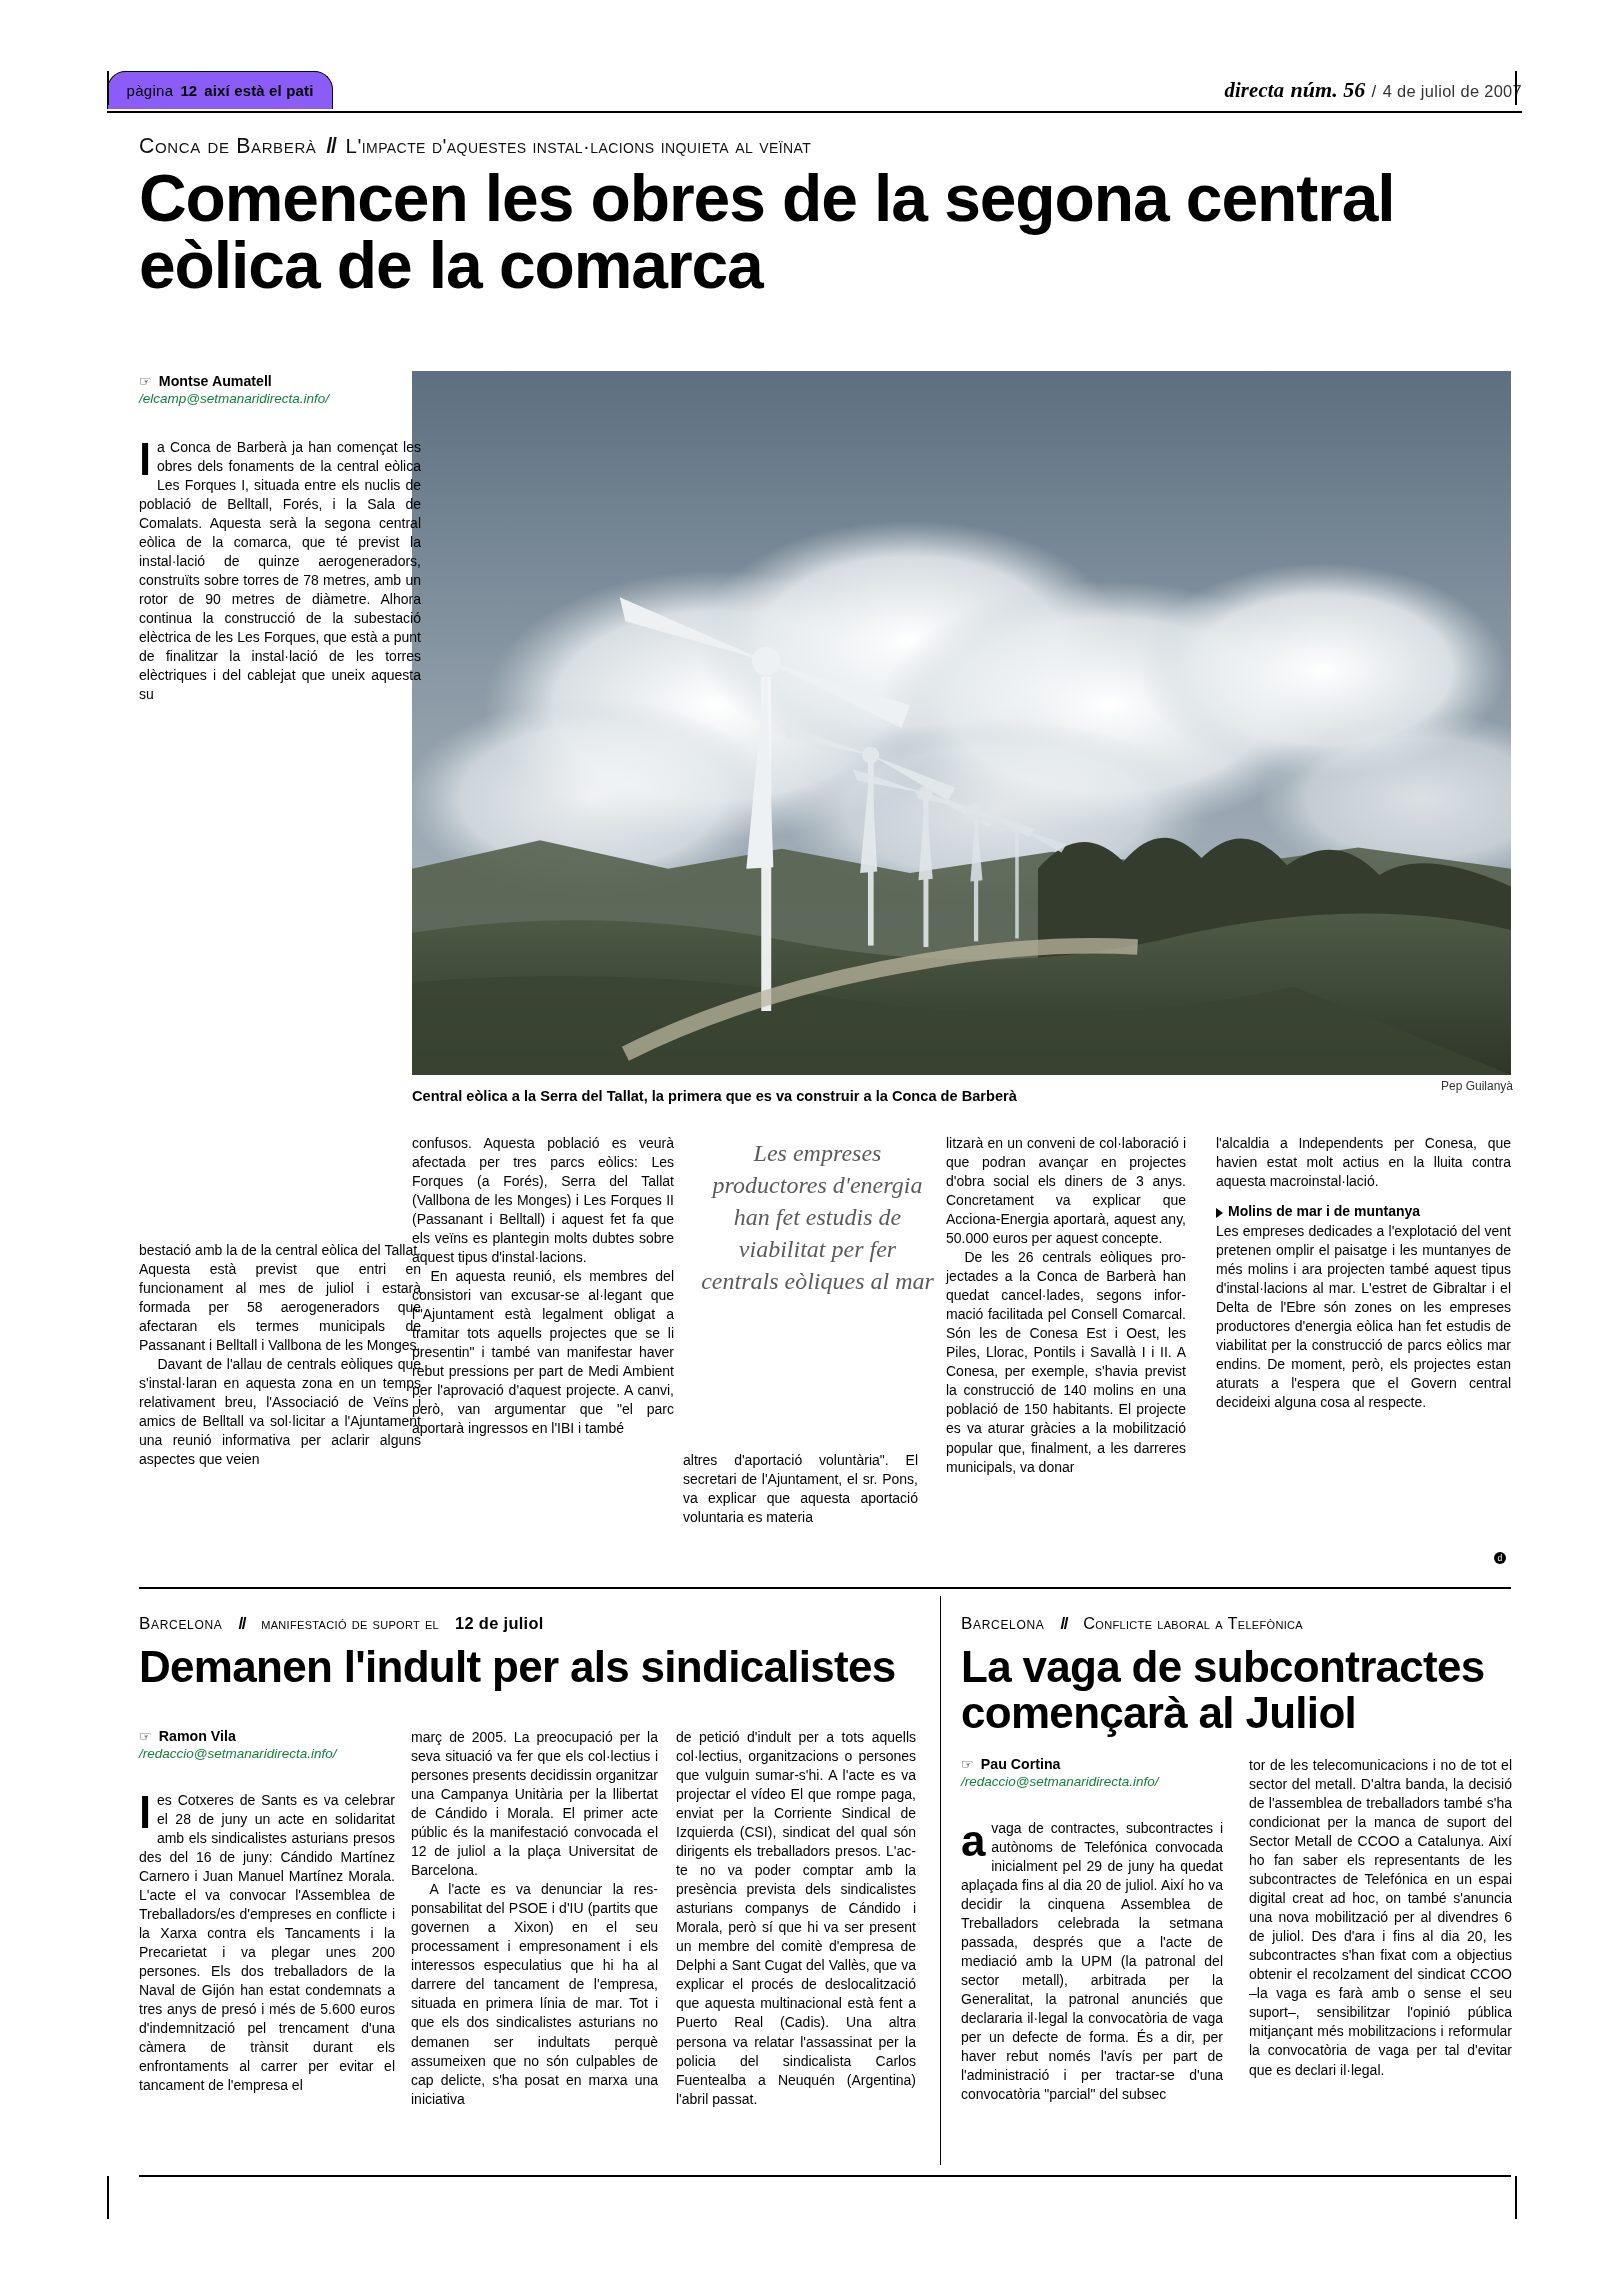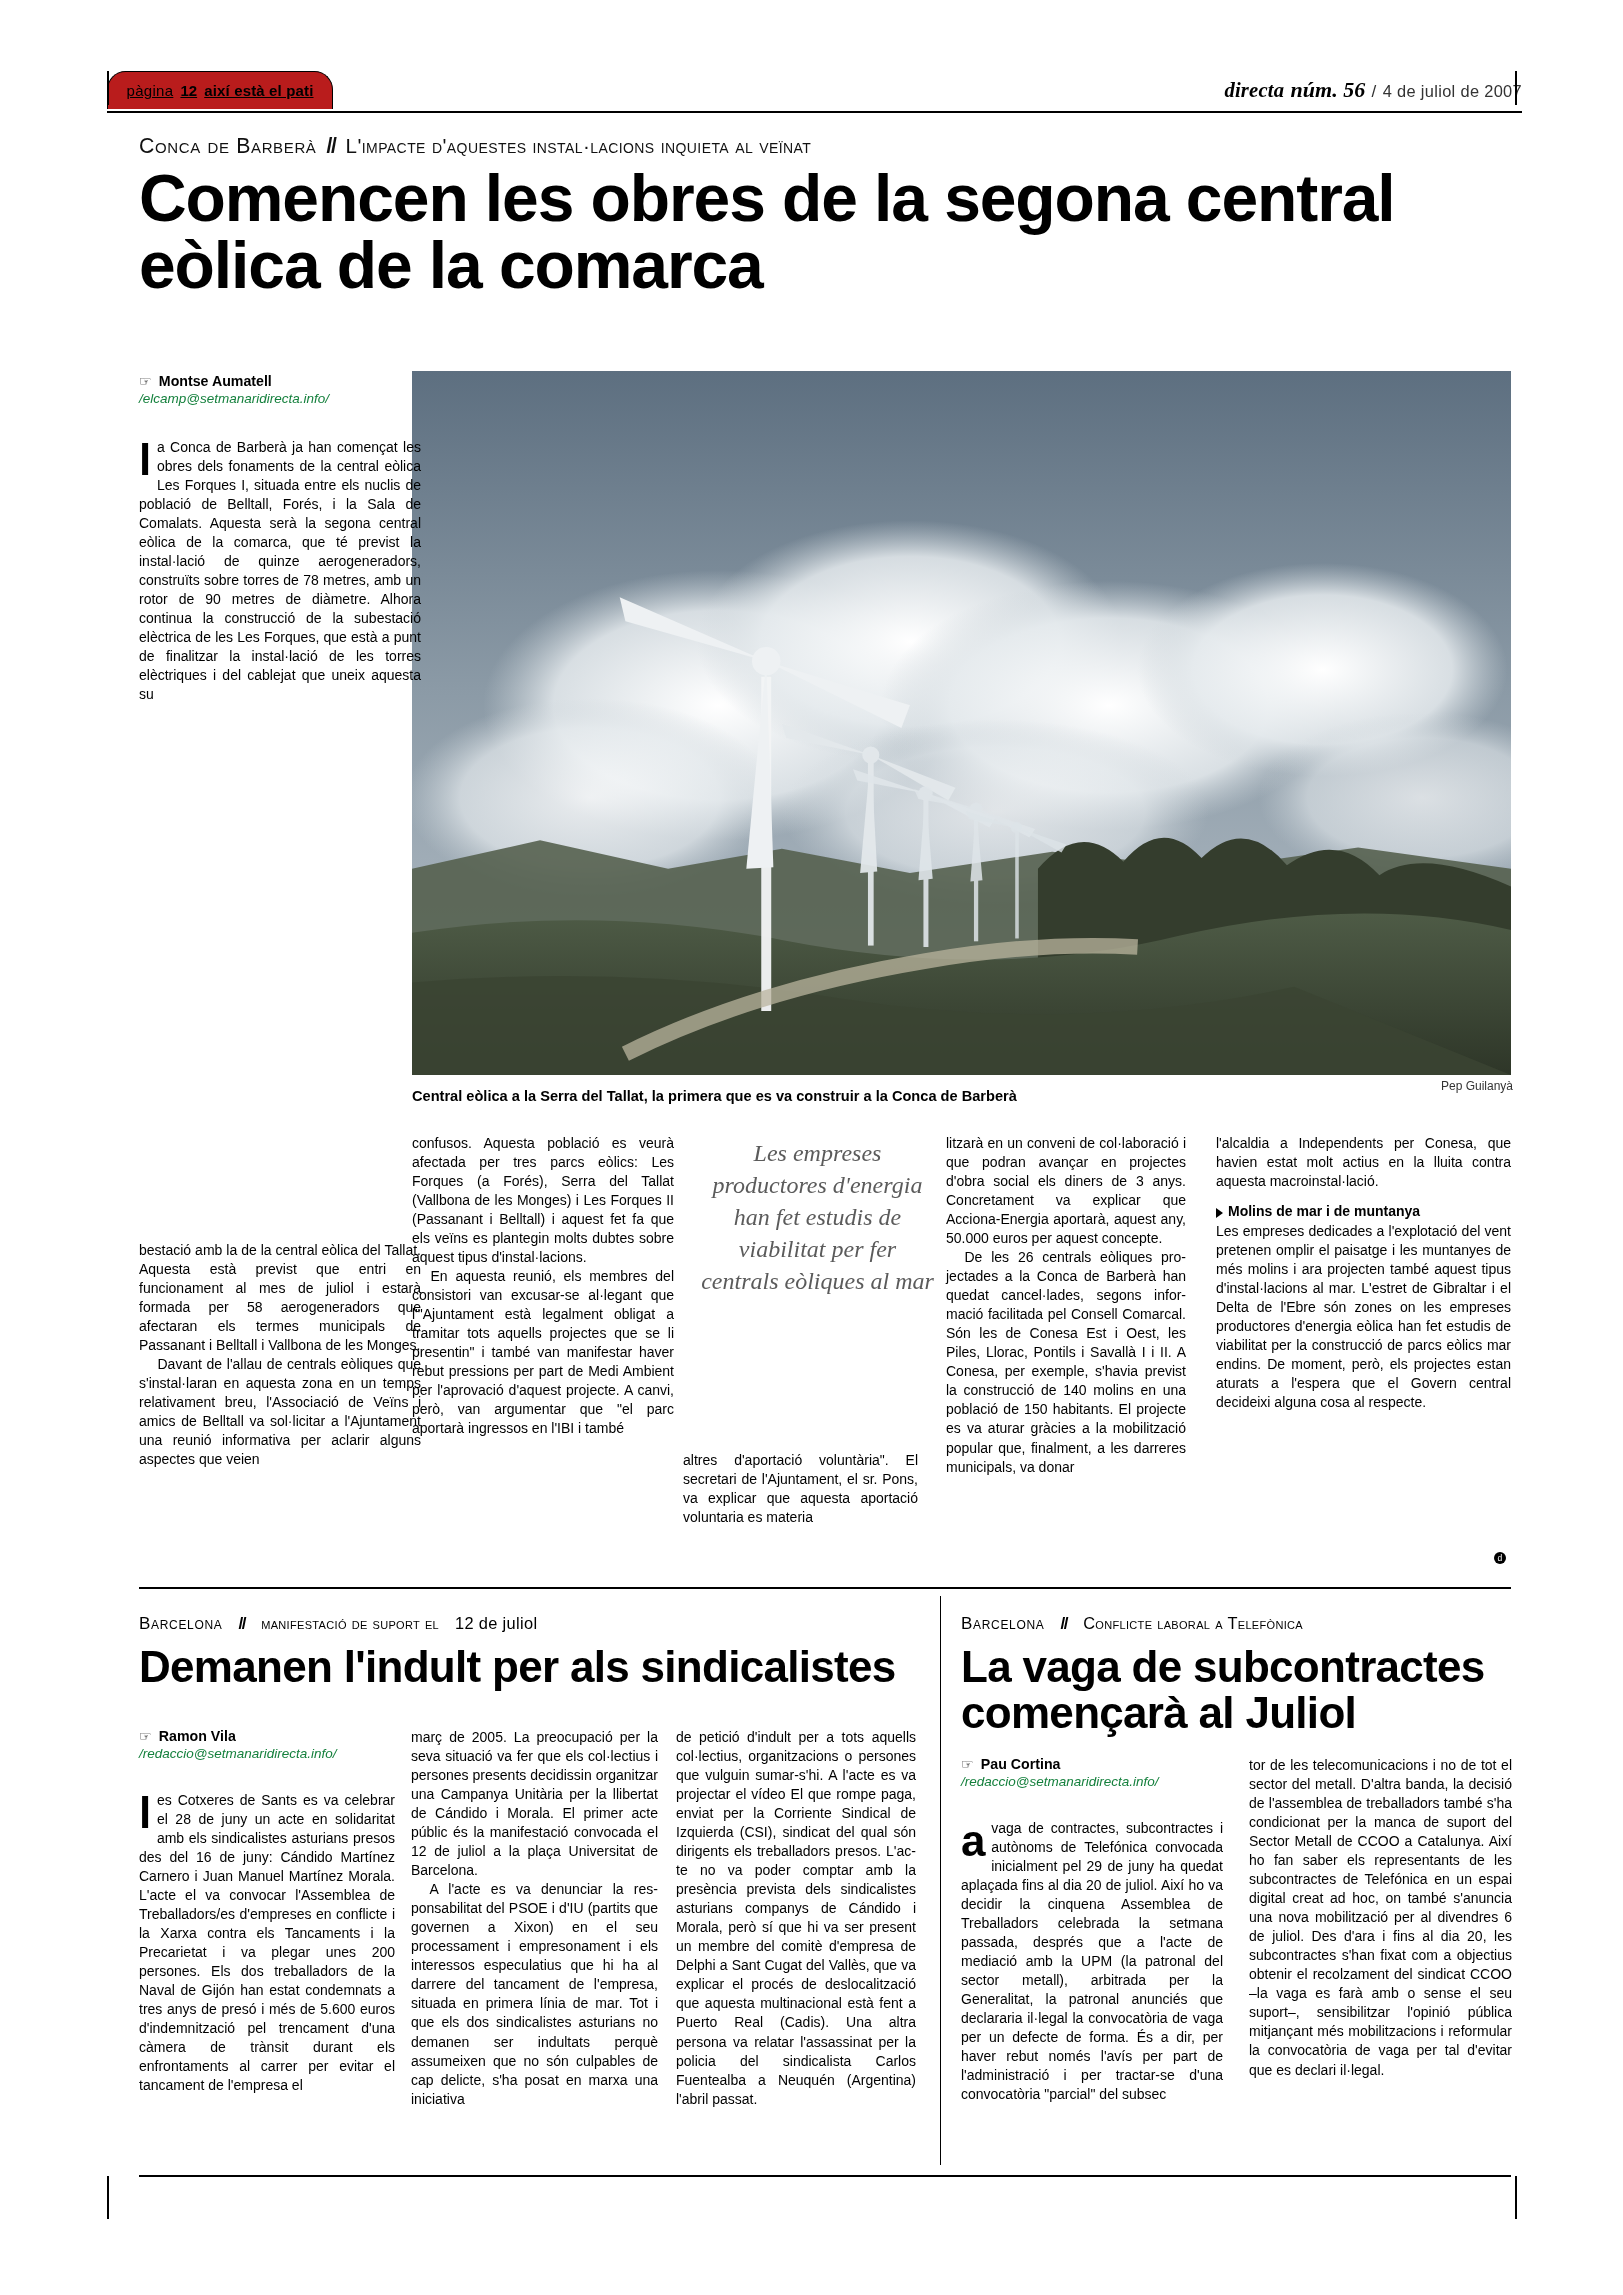--- a/index.html
+++ b/index.html
@@ -2,21 +2,21 @@
 <html style="font-size:11.4px"><head>
 <meta charset="utf-8">
 <style>
   html,body{margin:0;padding:0;background:#fff;}
   body{width:1623px;height:2295px;font-family:"Liberation Sans",sans-serif;color:#000;}
   .page{position:relative;width:1623px;height:2295px;box-sizing:border-box;padding:0;}
 
   
   .topbar{position:absolute;left:107px;top:71px;width:1415px;height:40px;border-bottom:2.1px solid #000;}
   .tab{position:absolute;left:0;top:0;height:37px;border:1.4px solid #000;border-bottom:none;
-       border-radius:18.5px 18.5px 0 0;padding:0 18.5px;display:flex;align-items:center;gap:7.1px;background:#b91c1c;text-decoration:underline;}
+       border-radius:18.5px 18.5px 0 0;padding:0 18.5px;display:flex;align-items:center;gap:7.1px;background:#8b5cf6;}
   .tab .pg{font-size:15px;letter-spacing:.02em;}
   .tab .pgnum{font-size:15px;font-weight:bold;}
   .tab .sect{font-size:15px;font-weight:bold;letter-spacing:.01em;}
   .masthead{position:absolute;right:0;top:5.7px;display:flex;align-items:baseline;gap:6.4px;}
   .masthead .m1{font-family:"Liberation Serif",serif;font-style:italic;font-weight:bold;font-size:20.6px;letter-spacing:.01em;}
   .masthead .m2{font-family:"Liberation Serif",serif;font-style:italic;font-weight:bold;font-size:22px;}
   .masthead .sep{font-size:17px;color:#333;}
   .masthead .m3{font-size:16.4px;color:#333;letter-spacing:.02em;}
 
   
@@ -223,21 +223,21 @@
   <div class="rule-h" style="left:139px;top:1587px;width:1372px;height:2.1px;"></div>
 
   <div class="rule-h" style="left:940px;top:1596px;width:1.4px;height:569px;"></div>
 
   <div class="rule-h" style="left:139px;top:2175px;width:1372px;height:2.1px;"></div>
 
   <div class="sub-kicker" style="left:139px;top:1614px;">
     <span class="c1 small-caps">Barcelona</span>
     <span class="sl">//</span>
     <span class="c2 small-caps">manifestació de suport el</span>
-    <span class="c2" style="font-weight:normal;">12 de juliol</span>
+    <span class="c2" style="font-weight:bold;">12 de juliol</span>
   </div>
   <h2 class="sub-head" style="left:139px;top:1644px;width:775px;">Demanen l'indult per als sindicalistes</h2>
 
   <div class="byline" style="left:139px;top:1728px;width:256px;">
     <div class="row">
       <span class="arrow">☞</span>
       <span class="name">Ramon Vila</span>
     </div>
     <div class="mail">/redaccio@setmanaridirecta.info/</div>
   </div>

